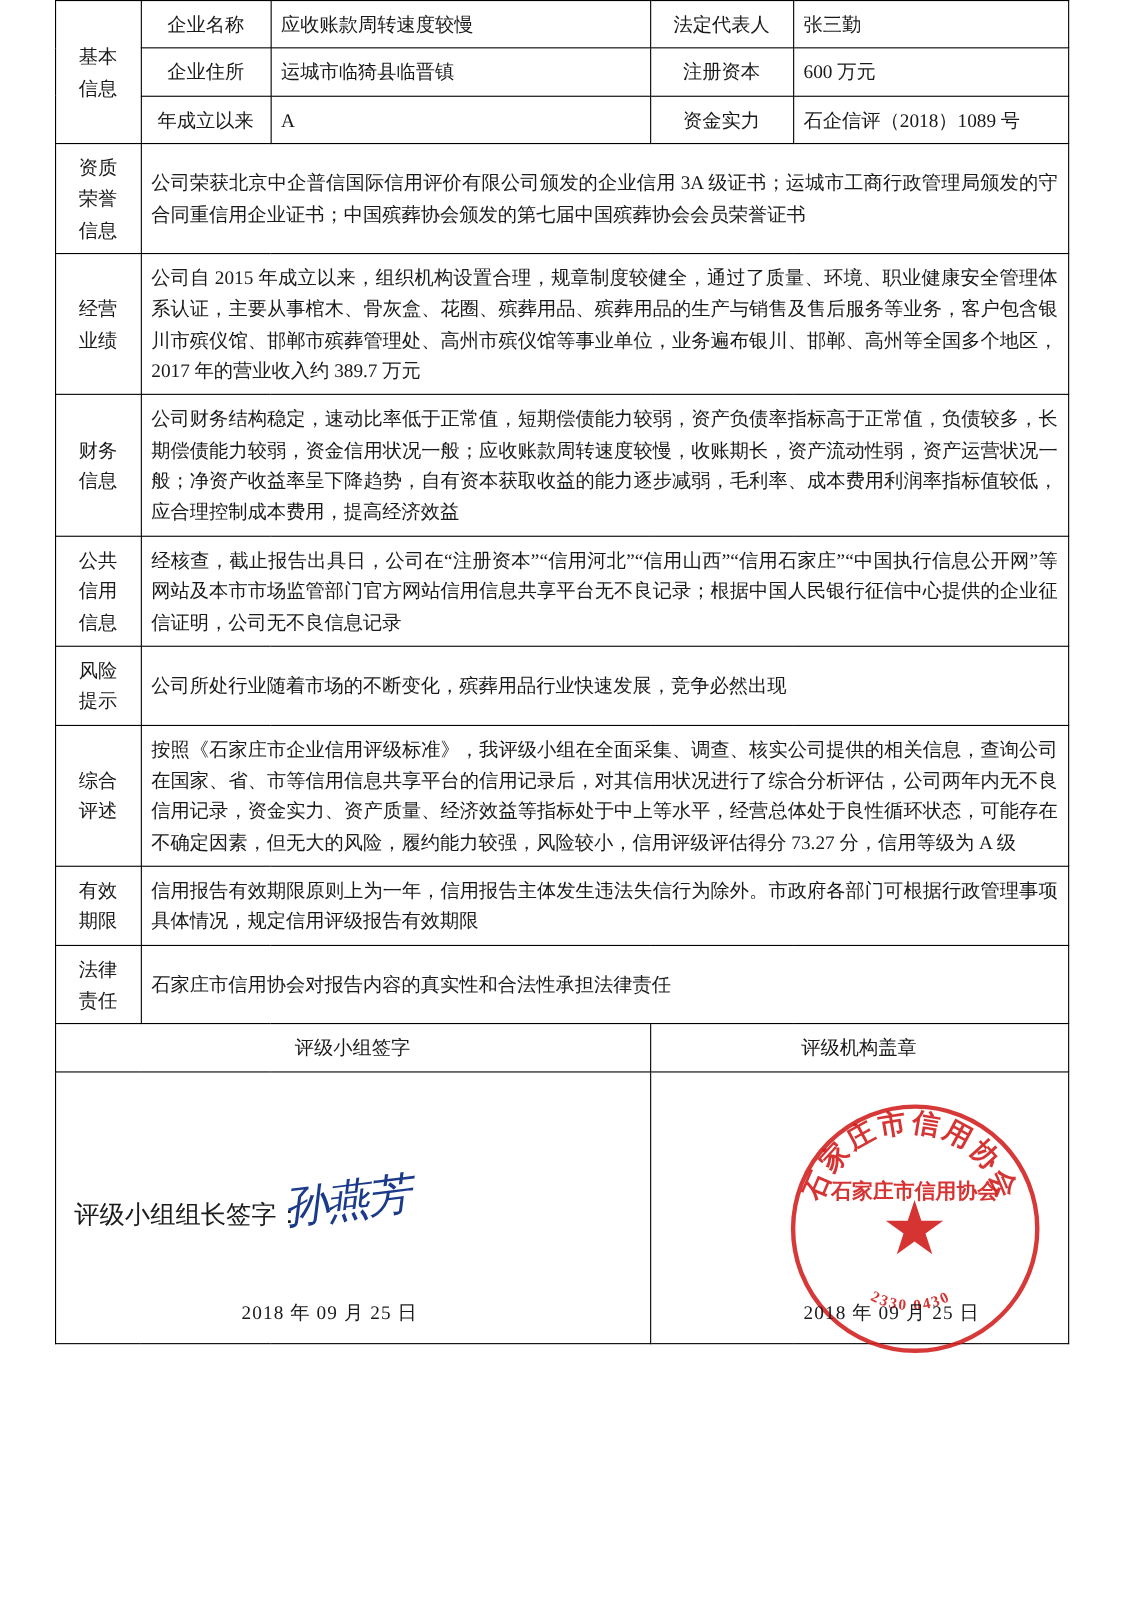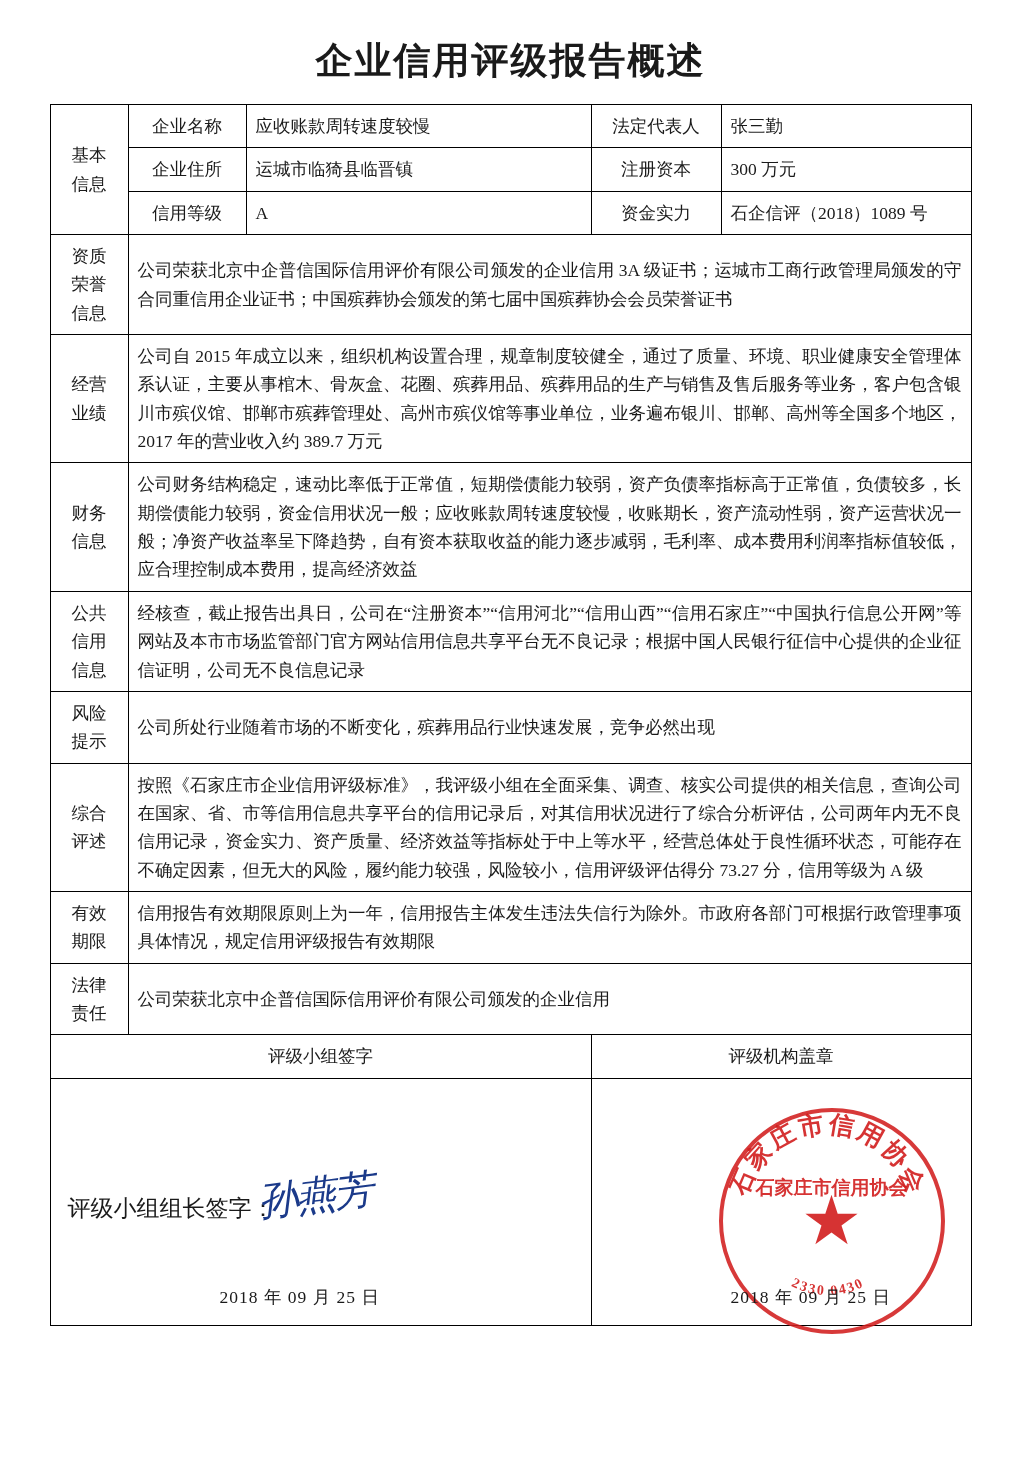--- a/index.html
+++ b/index.html
@@ -174,21 +174,20 @@
     font-family: "Liberation Serif", serif;
     letter-spacing: 3px;
     opacity: 0.9;
   }
 </style>
 </head>
 <body>
 
 <div class="page">
 
-  <div class="doc-title">企业信用评级报告概述</div>
 
   <table class="report">
     <colgroup>
       <col style="width:78px">
       <col style="width:118px">
       <col style="width:345px">
       <col style="width:130px">
       <col style="width:250px">
     </colgroup>
     <tbody>
@@ -202,24 +201,24 @@
         </td>
         <td class="sublabel">企业名称</td>
         <td class="value">应收账款周转速度较慢</td>
         <td class="sublabel">法定代表人</td>
         <td class="value">张三勤</td>
       </tr>
       <tr>
         <td class="sublabel">企业住所</td>
         <td class="value">运城市临猗县临晋镇</td>
         <td class="sublabel">注册资本</td>
-        <td class="value">300 万元</td>
-      </tr>
-      <tr>
-        <td class="sublabel">信用等级</td>
+        <td class="value">600 万元</td>
+      </tr>
+      <tr>
+        <td class="sublabel">年成立以来</td>
         <td class="value">A</td>
         <td class="sublabel">资金实力</td>
         <td class="value">石企信评（2018）1089 号</td>
       </tr>
 
       <tr>
         <td class="label">
           <span class="label-inner">
             <span>资质</span><br>
             <span>荣誉</span><br>
@@ -290,21 +289,21 @@
         <td class="body-text" colspan="4">信用报告有效期限原则上为一年，信用报告主体发生违法失信行为除外。市政府各部门可根据行政管理事项具体情况，规定信用评级报告有效期限</td>
       </tr>
 
       <tr>
         <td class="label">
           <span class="label-inner">
             <span>法律</span><br>
             <span>责任</span>
           </span>
         </td>
-        <td class="body-text" colspan="4">公司荣获北京中企普信国际信用评价有限公司颁发的企业信用</td>
+        <td class="body-text" colspan="4">石家庄市信用协会对报告内容的真实性和合法性承担法律责任</td>
       </tr>
 
       <tr>
         <td class="sign-head" colspan="3">评级小组签字</td>
         <td class="sign-head" colspan="2">评级机构盖章</td>
       </tr>
 
       <tr>
         <td class="sign-body" colspan="3">
           <div class="sign-left-wrap">

